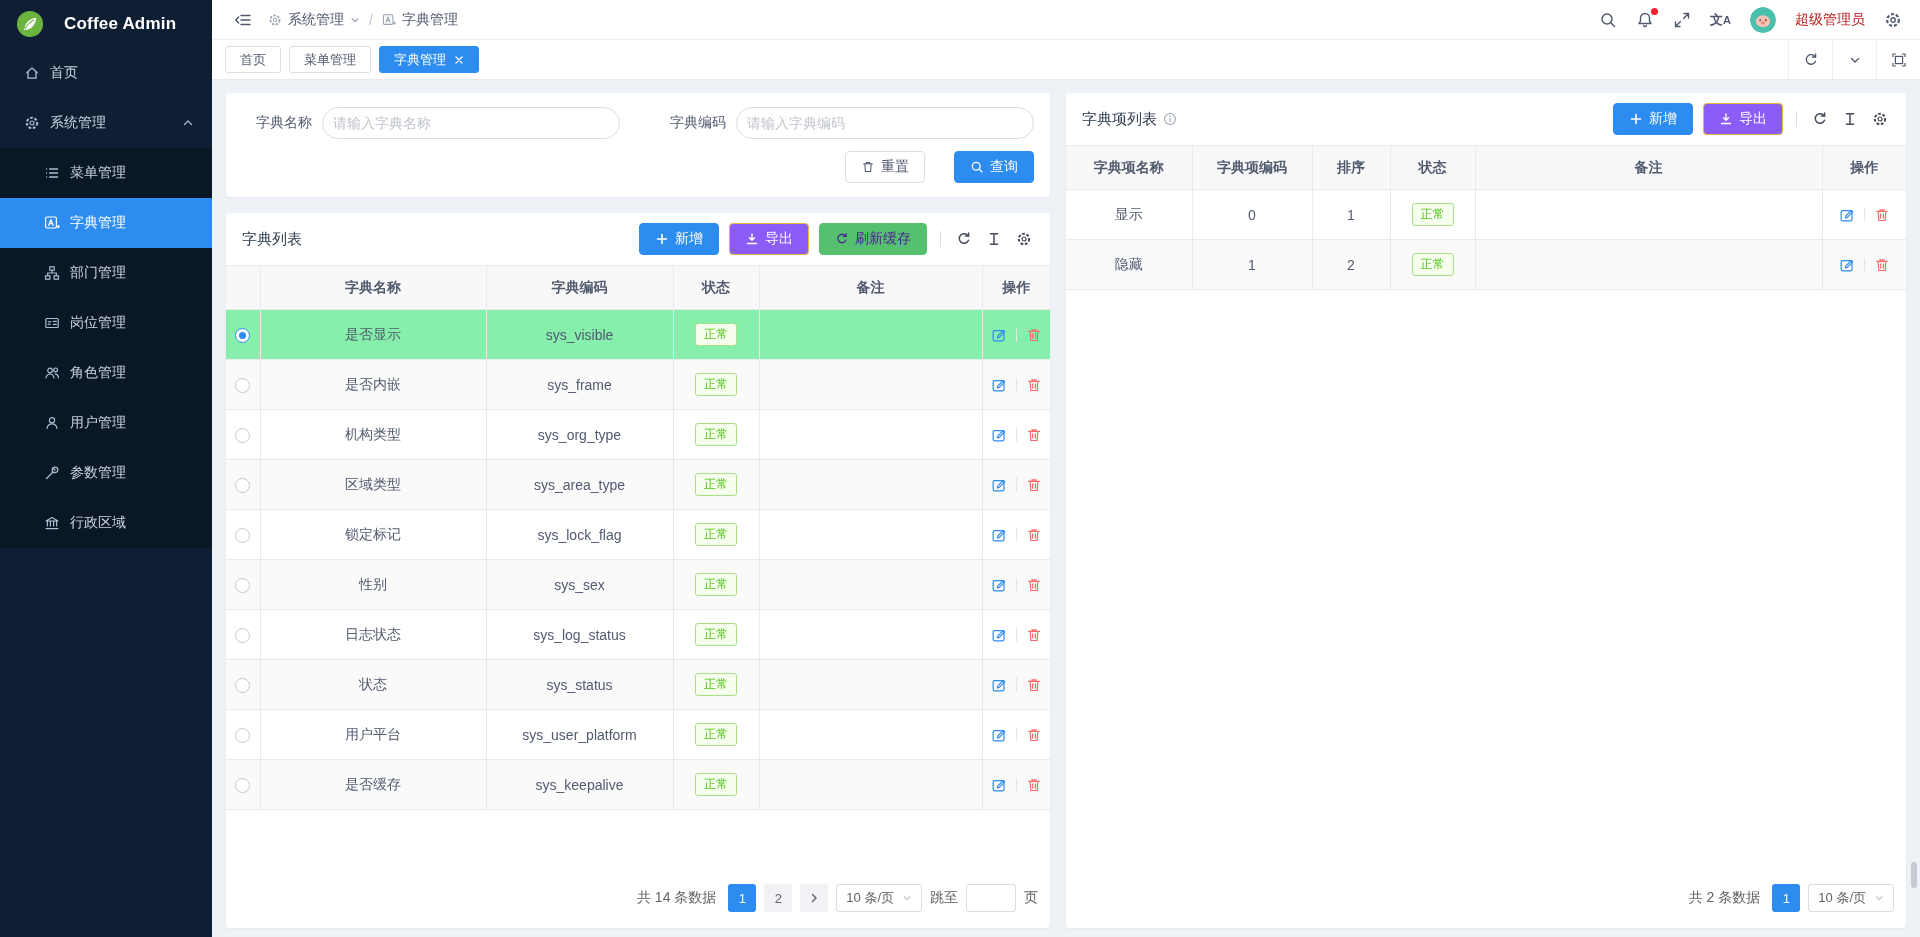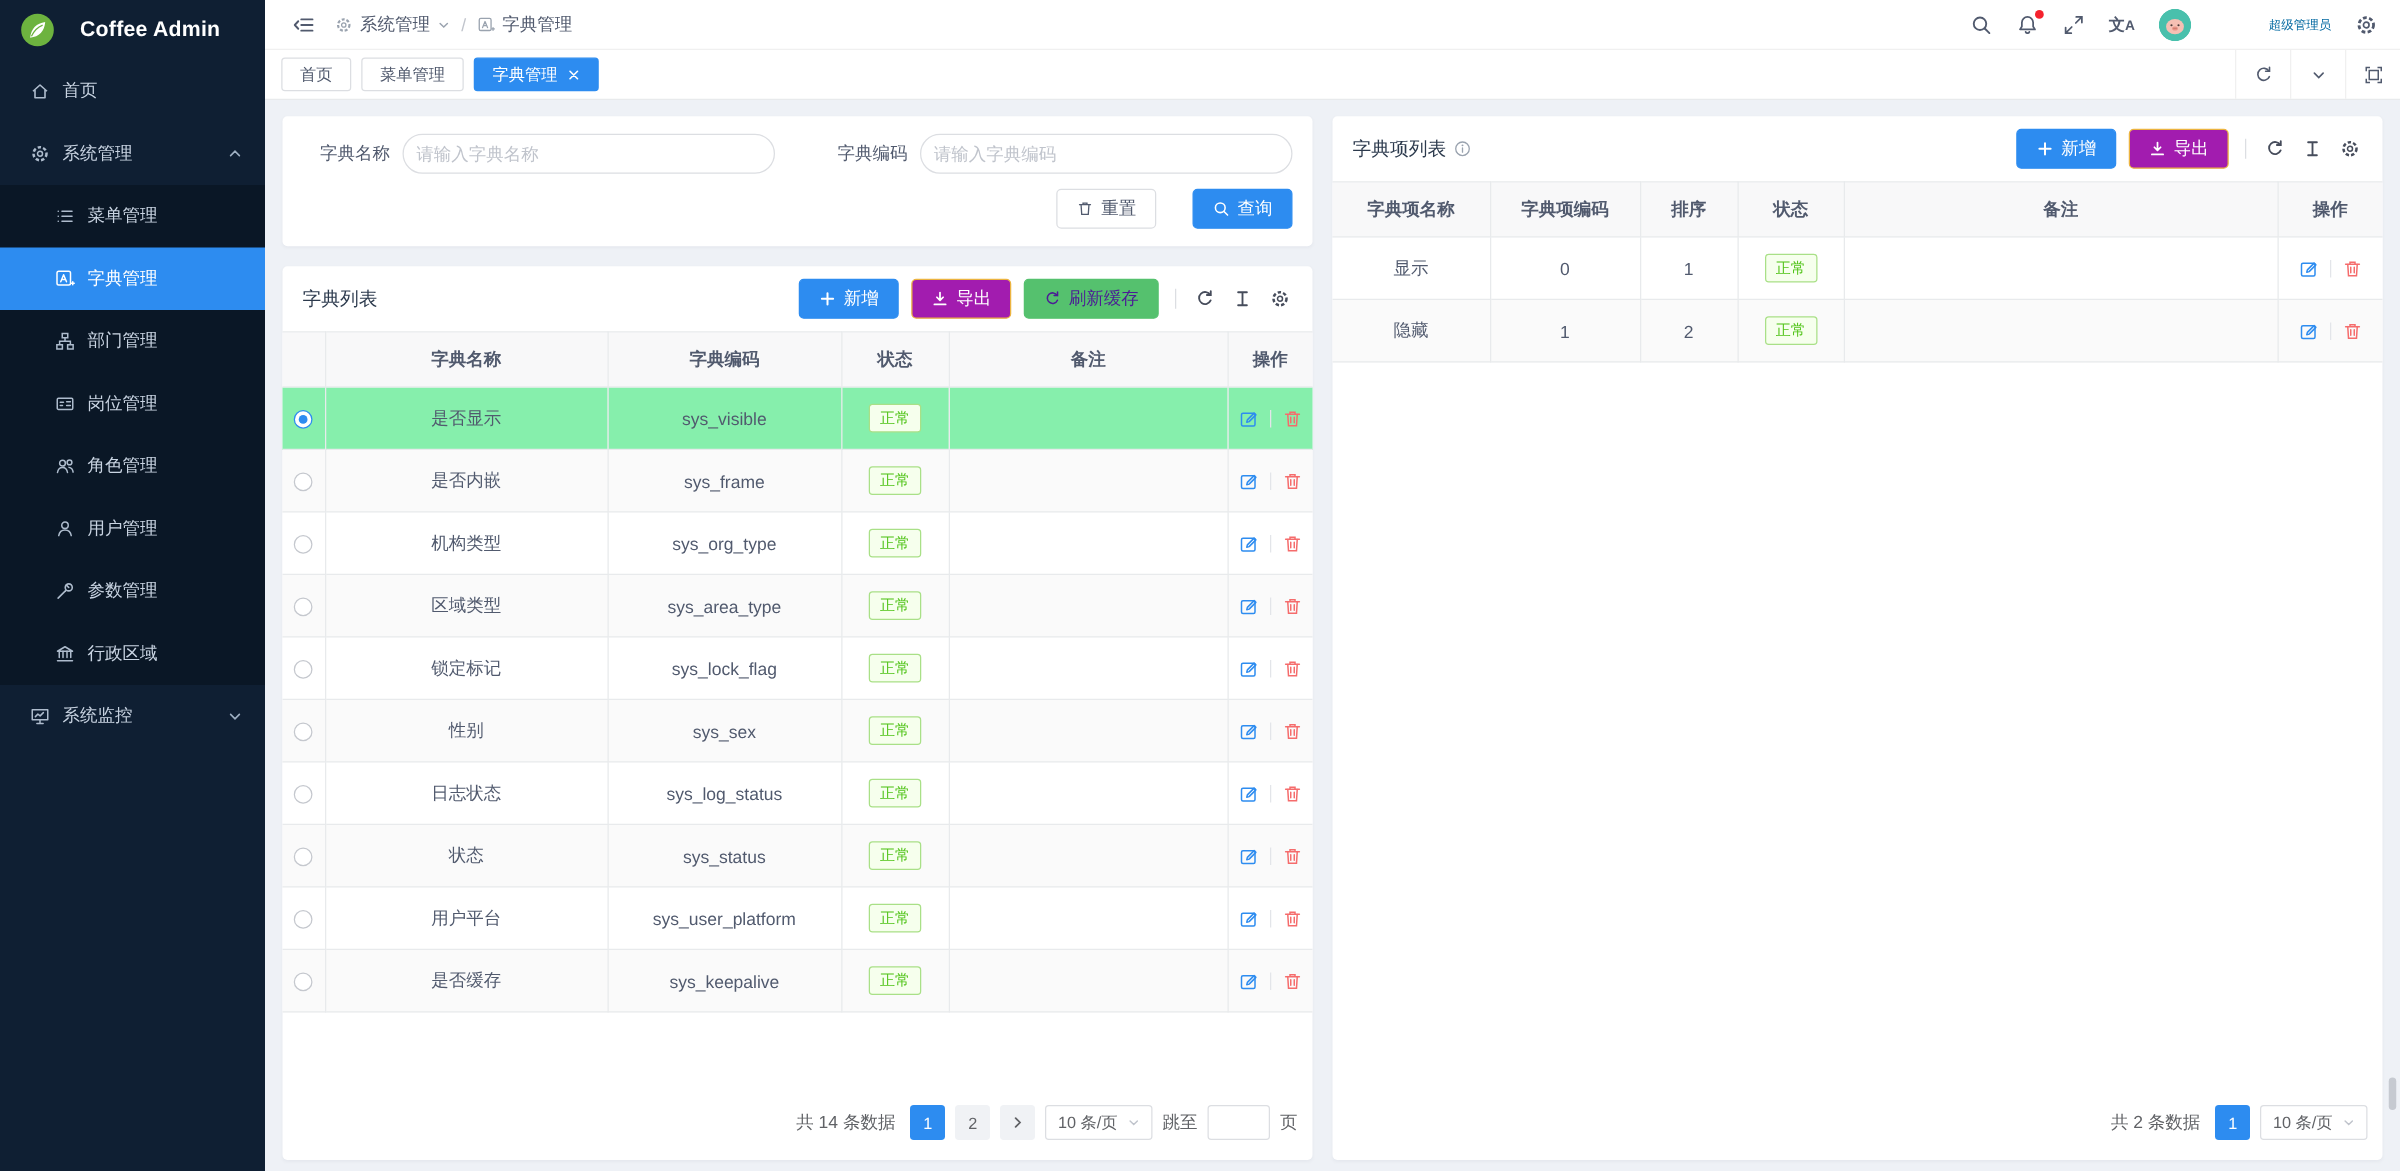--- a/index.html
+++ b/index.html
@@ -34,21 +34,21 @@
   .collapse-btn { color:#515a6e; cursor:pointer; display:flex; }
   .breadcrumb { display:flex; align-items:center; gap:7px; color:#515a6e; font-size:14px; }
   .bc-sep { color:#c0c4cc; padding:0 2px; }
   .bc-item { display:flex; align-items:center; gap:6px; cursor:pointer; }
   .nav-right { margin-left:auto; display:flex; align-items:center; gap:19px; }
   .nav-ic { color:#515a6e; cursor:pointer; display:flex; position:relative; }
   .red-dot { position:absolute; top:-3px; right:-4px; width:7px; height:7px; border-radius:50%; background:#f5222d; }
   .trans { font-size:13px; font-weight:bold; color:#515a6e; cursor:pointer; }
   .trans b { font-size:11px; }
   .avatar { width:26px; height:26px; border-radius:50%; overflow:hidden; cursor:pointer; }
-  .username { font-size:10px; color:#0369a1; cursor:pointer;margin-left:43px; }
+  .username { font-size:14px; color:#b91c1c; cursor:pointer; }
 
   .tabbar { height:40px; background:#fff; border-bottom:1px solid #e8eaec; display:flex; align-items:center; padding-left:13px; }
   .tab { height:27px; display:inline-flex; align-items:center; gap:8px; padding:0 14px; margin-right:8px;
          border:1px solid #dcdee2; border-radius:3px; background:#fff; font-size:13px; color:#515a6e; cursor:pointer; }
   .tab.active { background:#2d8cf0; border-color:#2d8cf0; color:#fff; }
   .tab-tools { margin-left:auto; height:100%; display:flex; }
   .tool-cell { width:44px; border-left:1px solid #f0f0f0; display:flex; align-items:center; justify-content:center; color:#515a6e; cursor:pointer; }
 
   
   .content { flex:1; min-height:0; display:flex; gap:16px; padding:13px 14px 9px; }
@@ -60,21 +60,21 @@
   .search-card { padding:14px 16px; }
   .form-row { display:flex; gap:36px; }
   .form-item { flex:1; display:flex; align-items:center; }
   .form-label { flex:0 0 80px; text-align:right; padding-right:10px; color:#515a6e; }
   .input { flex:1; height:32px; border:1px solid #dcdee2; border-radius:16px; padding:0 10px; font-size:14px; color:#515a6e; outline:none; }
   .input::placeholder { color:#c0c4cc; }
   .btn-row { display:flex; justify-content:flex-end; gap:29px; margin-top:12px; }
   .btn { height:32px; display:inline-flex; align-items:center; gap:6px; padding:0 15px; border-radius:4px;
          border:1px solid #dcdee2; background:#fff; color:#515a6e; font-size:14px; cursor:pointer; white-space:nowrap; }
   .btn-primary { background:#2d8cf0; border-color:#2d8cf0; color:#fff; }
-  .btn-warning { background:#a21caf; border-color:#ecb440; color:#fff; }
+  .btn-warning { background:#8b5cf6; border-color:#ecb440; color:#fff; }
   .btn-success { background:#55c16e; border-color:#55c16e; color:#4c1d95; }
 
   
   .list-card { flex:1; display:flex; flex-direction:column; min-height:0; padding:0; }
   .card-header { height:52px; flex:0 0 52px; display:flex; align-items:center; padding:0 16px; }
   .card-title { font-size:15px; color:#2c3a4d; display:flex; align-items:center; gap:6px; }
   .info-ic { color:#9aa3af; }
   .header-actions { margin-left:auto; display:flex; align-items:center; gap:10px; }
   .v-div { width:1px; height:16px; background:#dcdee2; margin:0 3px; }
   .icon-btn { color:#464c5b; cursor:pointer; display:flex; padding:2px; }
@@ -219,34 +219,20 @@
       </div>
       <div class="menu-item">
         <span class="mi-icon">
             <svg class="i16" viewBox="0 0 16 16" fill="none" stroke="currentColor" stroke-width="1.2" stroke-linecap="round" stroke-linejoin="round">
               <path d="M2 6l6-3.6L14 6H2z"></path>
               <path d="M3.4 6v5M6.4 6v5M9.6 6v5M12.6 6v5M2 13.6h12"></path>
             </svg>
           </span>
         <span>行政区域</span>
       </div>
-    </div>
-    <div class="menu-item">
-      <span class="mi-icon">
-          <svg class="i16" viewBox="0 0 16 16" fill="none" stroke="currentColor" stroke-width="1.2" stroke-linecap="round" stroke-linejoin="round">
-            <rect x="1.8" y="2.8" width="12.4" height="8"></rect>
-            <path d="M4.3 8.3l2-2 1.8 1.4 2.6-2.6M8 10.8v2.4M5.5 13.8h5"></path>
-          </svg>
-        </span>
-      <span>系统监控</span>
-      <span class="arrow">
-          <svg class="i12" viewBox="0 0 12 12" fill="none" stroke="currentColor" stroke-width="1.3" stroke-linecap="round">
-            <path d="M2.5 4.5L6 8l3.5-3.5"></path>
-          </svg>
-        </span>
     </div>
   </nav>
 </aside>
 
 <div class="main">
 
   <header class="navbar">
     <div class="nav-left">
       <span class="collapse-btn">
           <svg class="i18" viewBox="0 0 18 18" fill="none" stroke="currentColor" stroke-width="1.5" stroke-linecap="round" stroke-linejoin="round">

